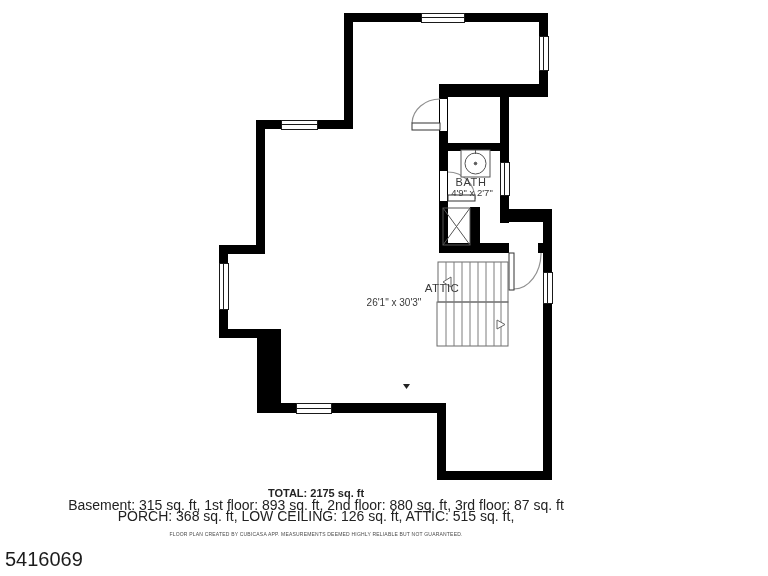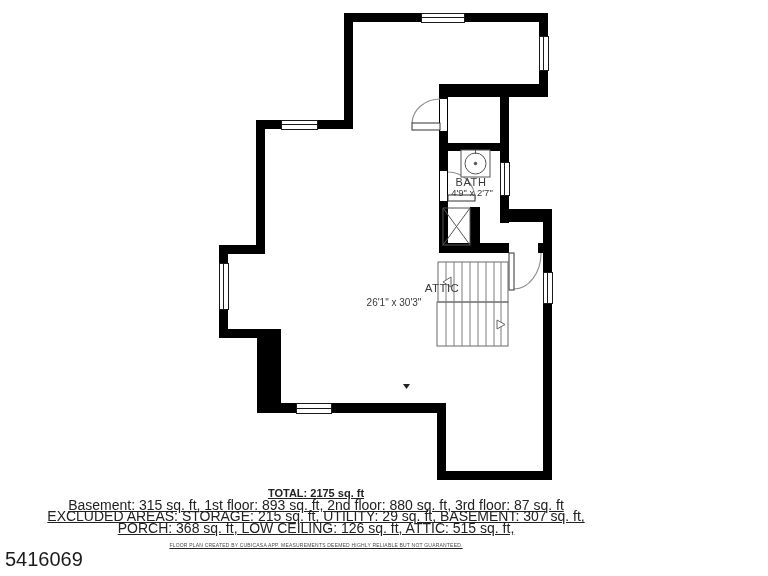--- a/index.html
+++ b/index.html
@@ -7,21 +7,21 @@
     width:768px;height:576px;background:#ffffff;position:relative;overflow:hidden;
     font-family:"Liberation Sans","DejaVu Sans",sans-serif;color:#2f2f2f;
   }
   .page{position:absolute;inset:0;}
   svg{position:absolute;left:0;top:0;}
   .label{position:absolute;transform:translateX(-50%);white-space:nowrap;color:#3a3a3a;}
   .attic-name{left:394px;top:282px;font-size:11.5px;letter-spacing:.4px;margin-left:48px;}
   .attic-dims{left:394px;top:297px;font-size:10px;}
   .bath-name{left:471px;top:176px;font-size:11px;letter-spacing:.6px;}
   .bath-dims{left:472px;top:187px;font-size:9.5px;}
-  .summary{position:absolute;left:0;top:487px;width:632px;text-align:center;color:#222;text-decoration:underline;}
+  .summary{position:absolute;left:0;top:487px;width:632px;text-align:center;color:#222;}
   .summary .total{font-size:11px;font-weight:bold;margin-bottom:1px;}
   .summary .sline{font-size:14px;line-height:11.3px;}
   .summary .disclaimer{margin-top:8px;font-size:5px;letter-spacing:.2px;color:#4a4a4a;}
   .listing-id{position:absolute;left:5px;top:548px;font-size:20px;color:#1c1c1c;}
 </style>
 </head>
 <body>
 
 <div class="page">
 
@@ -144,19 +144,18 @@
   </svg>
 
   <div class="label attic-name">ATTIC</div>
   <div class="label attic-dims">26'1" x 30'3"</div>
   <div class="label bath-name">BATH</div>
   <div class="label bath-dims">4'9" x 2'7"</div>
 
   <div class="summary">
     <div class="total">TOTAL: 2175 sq. ft</div>
     <div class="sline">Basement: 315 sq. ft, 1st floor: 893 sq. ft, 2nd floor: 880 sq. ft, 3rd floor: 87 sq. ft</div>
-    <div class="sline">EXCLUDED AREAS: STORAGE: 215 sq. ft, UTILITY: 29 sq. ft, BASEMENT: 307 sq. ft,</div>
     <div class="sline">PORCH: 368 sq. ft, LOW CEILING: 126 sq. ft, ATTIC: 515 sq. ft,</div>
     <div class="disclaimer">FLOOR PLAN CREATED BY CUBICASA APP. MEASUREMENTS DEEMED HIGHLY RELIABLE BUT NOT GUARANTEED.</div>
   </div>
 
   <div class="listing-id">5416069</div>
 </div>
 
 </body></html>

